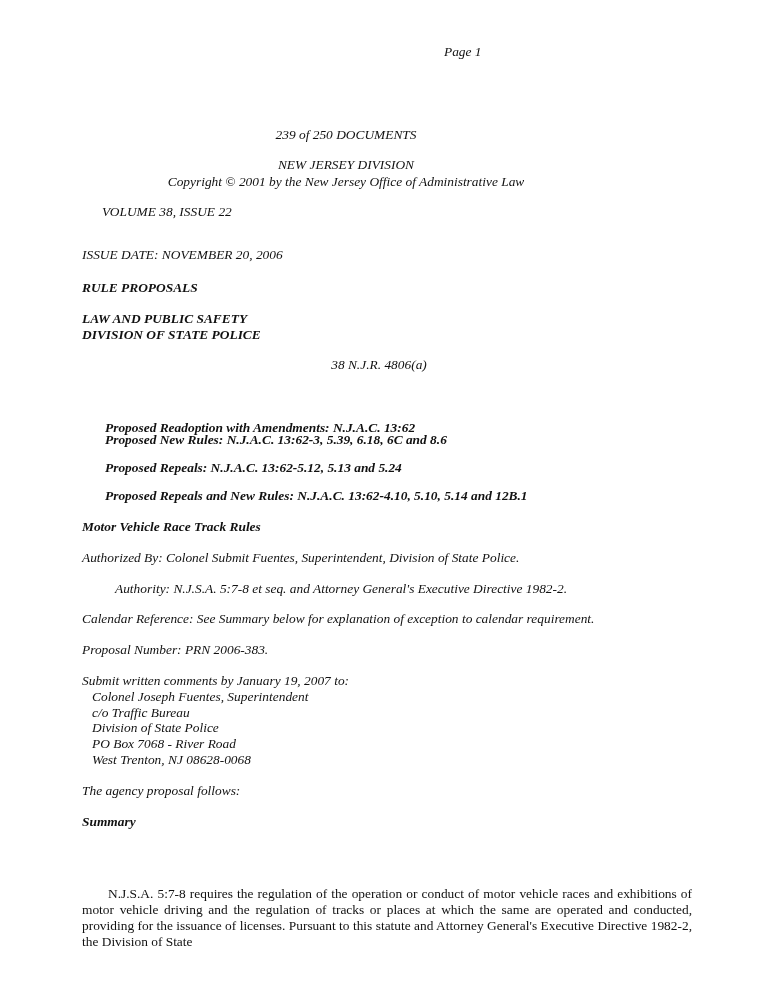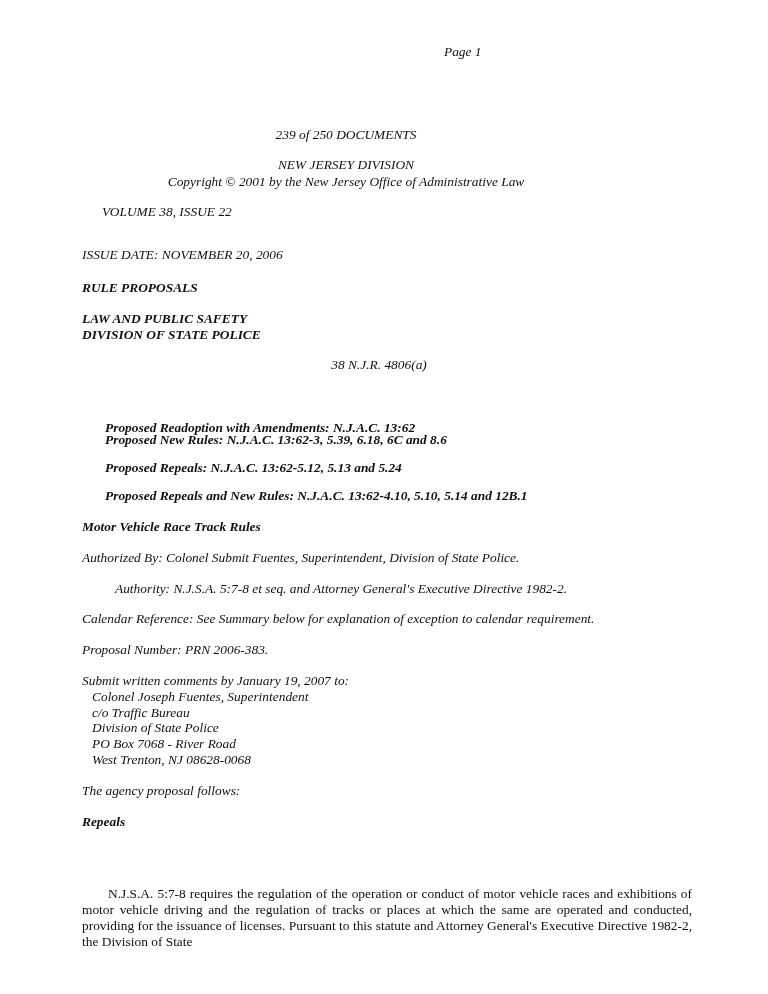--- a/index.html
+++ b/index.html
@@ -51,16 +51,16 @@
 
   <div class="abs left" style="top:673px;">Submit written comments by January 19, 2007 to:</div>
   <div class="abs addr" style="top:689px;">Colonel Joseph Fuentes, Superintendent</div>
   <div class="abs addr" style="top:705px;">c/o Traffic Bureau</div>
   <div class="abs addr" style="top:720px;">Division of State Police</div>
   <div class="abs addr" style="top:736px;">PO Box 7068 - River Road</div>
   <div class="abs addr" style="top:752px;">West Trenton, NJ 08628-0068</div>
 
   <div class="abs left" style="top:783px;">The agency proposal follows:</div>
 
-  <div class="abs left b" style="top:814px;">Repeals</div>
+  <div class="abs left b" style="top:814px;">Summary</div>
 
   <div class="para" style="top:844px;">N.J.S.A. 5:7-8 requires the regulation of the operation or conduct of motor vehicle races and exhibitions of motor vehicle driving and the regulation of tracks or places at which the same are operated and conducted, providing for the issuance of licenses. Pursuant to this statute and Attorney General's Executive Directive 1982-2, the Division of State</div>
 </div>
 
 </body></html>

